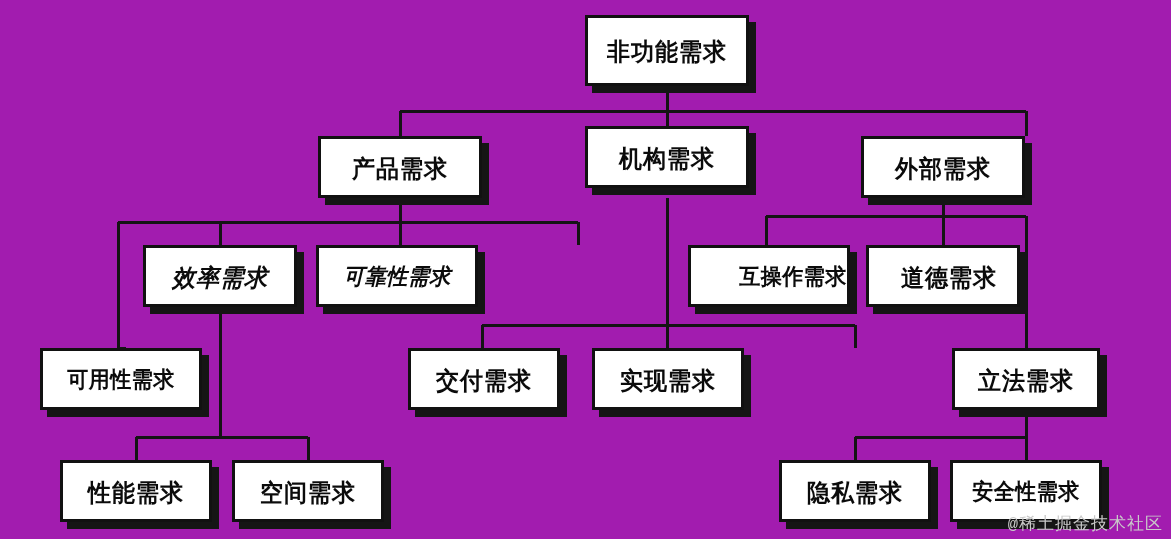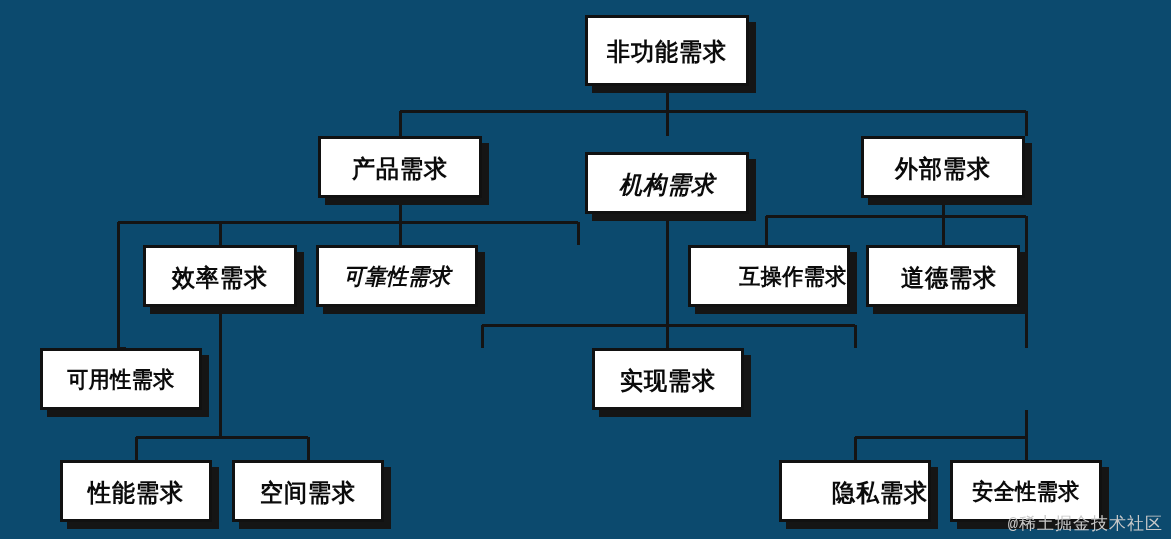--- a/index.html
+++ b/index.html
@@ -4,21 +4,21 @@
 <style>
   html, body {
     margin: 0;
     padding: 0;
     background: #ffffff;
   }
   #canvas {
     position: relative;
     width: 1171px;
     height: 539px;
-    background: #0c4a6e;
+    background: #a21caf;
     overflow: hidden;
     font-family: "Liberation Serif", "DejaVu Serif", serif;
   }
   #wires {
     position: absolute;
     left: 0; top: 0;
     width: 1171px;
     height: 539px;
   }
   .node {
@@ -102,54 +102,60 @@
     </g>
   </svg>
 
   <div class="node" style="left:585px; top:15px; width:164px; height:71px;">
     <span class="lbl">非功能需求</span>
   </div>
 
   <div class="node" style="left:318px; top:136px; width:164px; height:62px;text-align:center;">
     <span class="lbl">产品需求</span>
   </div>
-  <div class="node" style="left:585px; top:152px; width:164px; height:62px;font-style:italic;">
+  <div class="node" style="left:585px; top:126px; width:164px; height:62px;">
     <span class="lbl">机构需求</span>
   </div>
   <div class="node" style="left:861px; top:136px; width:164px; height:62px;">
     <span class="lbl">外部需求</span>
   </div>
 
-  <div class="node" style="left:143px; top:245px; width:154px; height:62px;">
+  <div class="node" style="left:143px; top:245px; width:154px; height:62px;font-style:italic;">
     <span class="lbl">效率需求</span>
   </div>
   <div class="node sm" style="left:316px; top:245px; width:162px; height:62px;font-style:italic;">
     <span class="lbl">可靠性需求</span>
   </div>
   <div class="node sm" style="left:688px; top:245px; width:162px; height:62px;padding-left:48px;">
     <span class="lbl">互操作需求</span>
   </div>
   <div class="node" style="left:866px; top:245px; width:154px; height:62px;padding-left:12px;">
     <span class="lbl">道德需求</span>
   </div>
 
   <div class="node sm" style="left:40px; top:348px; width:162px; height:62px;">
     <span class="lbl">可用性需求</span>
   </div>
+  <div class="node" style="left:408px; top:348px; width:152px; height:62px;">
+    <span class="lbl">交付需求</span>
+  </div>
   <div class="node" style="left:592px; top:348px; width:152px; height:62px;">
     <span class="lbl">实现需求</span>
+  </div>
+  <div class="node" style="left:952px; top:348px; width:148px; height:62px;">
+    <span class="lbl">立法需求</span>
   </div>
 
   <div class="node" style="left:60px; top:460px; width:152px; height:62px;">
     <span class="lbl">性能需求</span>
   </div>
   <div class="node" style="left:232px; top:460px; width:152px; height:62px;">
     <span class="lbl">空间需求</span>
   </div>
-  <div class="node" style="left:779px; top:460px; width:152px; height:62px;justify-content:flex-end;">
+  <div class="node" style="left:779px; top:460px; width:152px; height:62px;">
     <span class="lbl">隐私需求</span>
   </div>
   <div class="node sm" style="left:950px; top:460px; width:152px; height:62px;">
     <span class="lbl">安全性需求</span>
   </div>
 
   <div class="watermark">@稀土掘金技术社区</div>
 
 </div>
 

